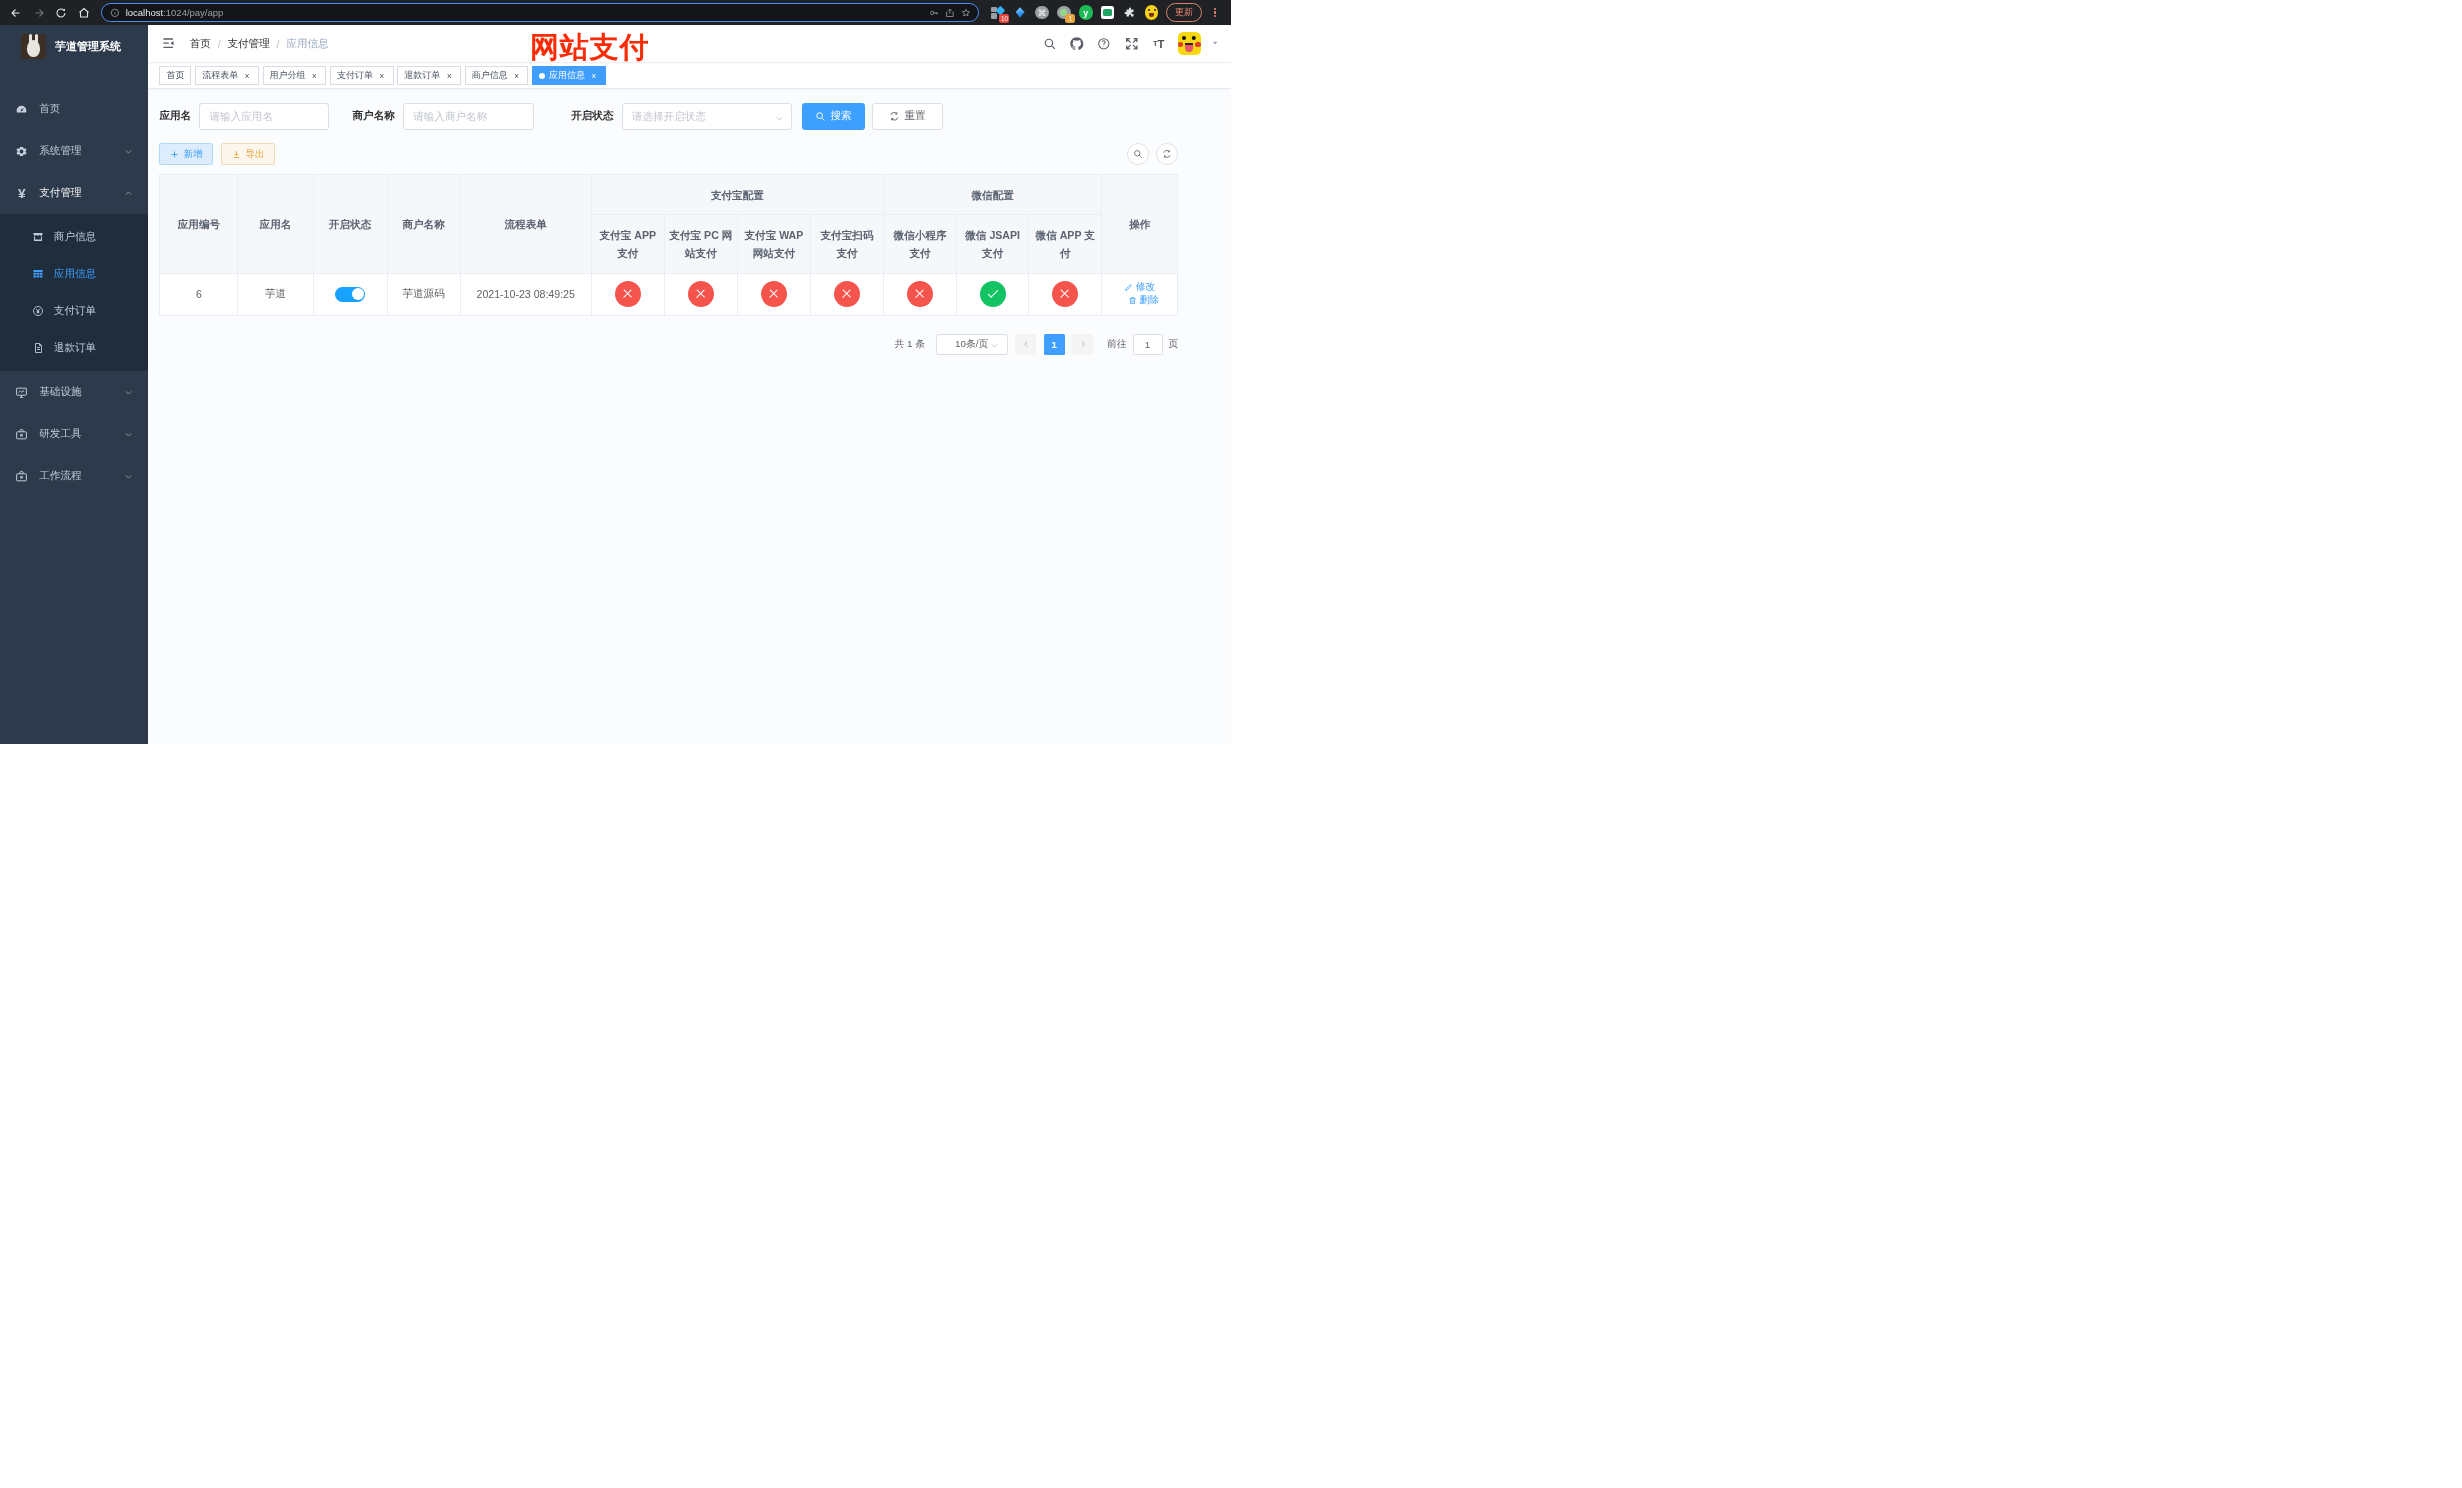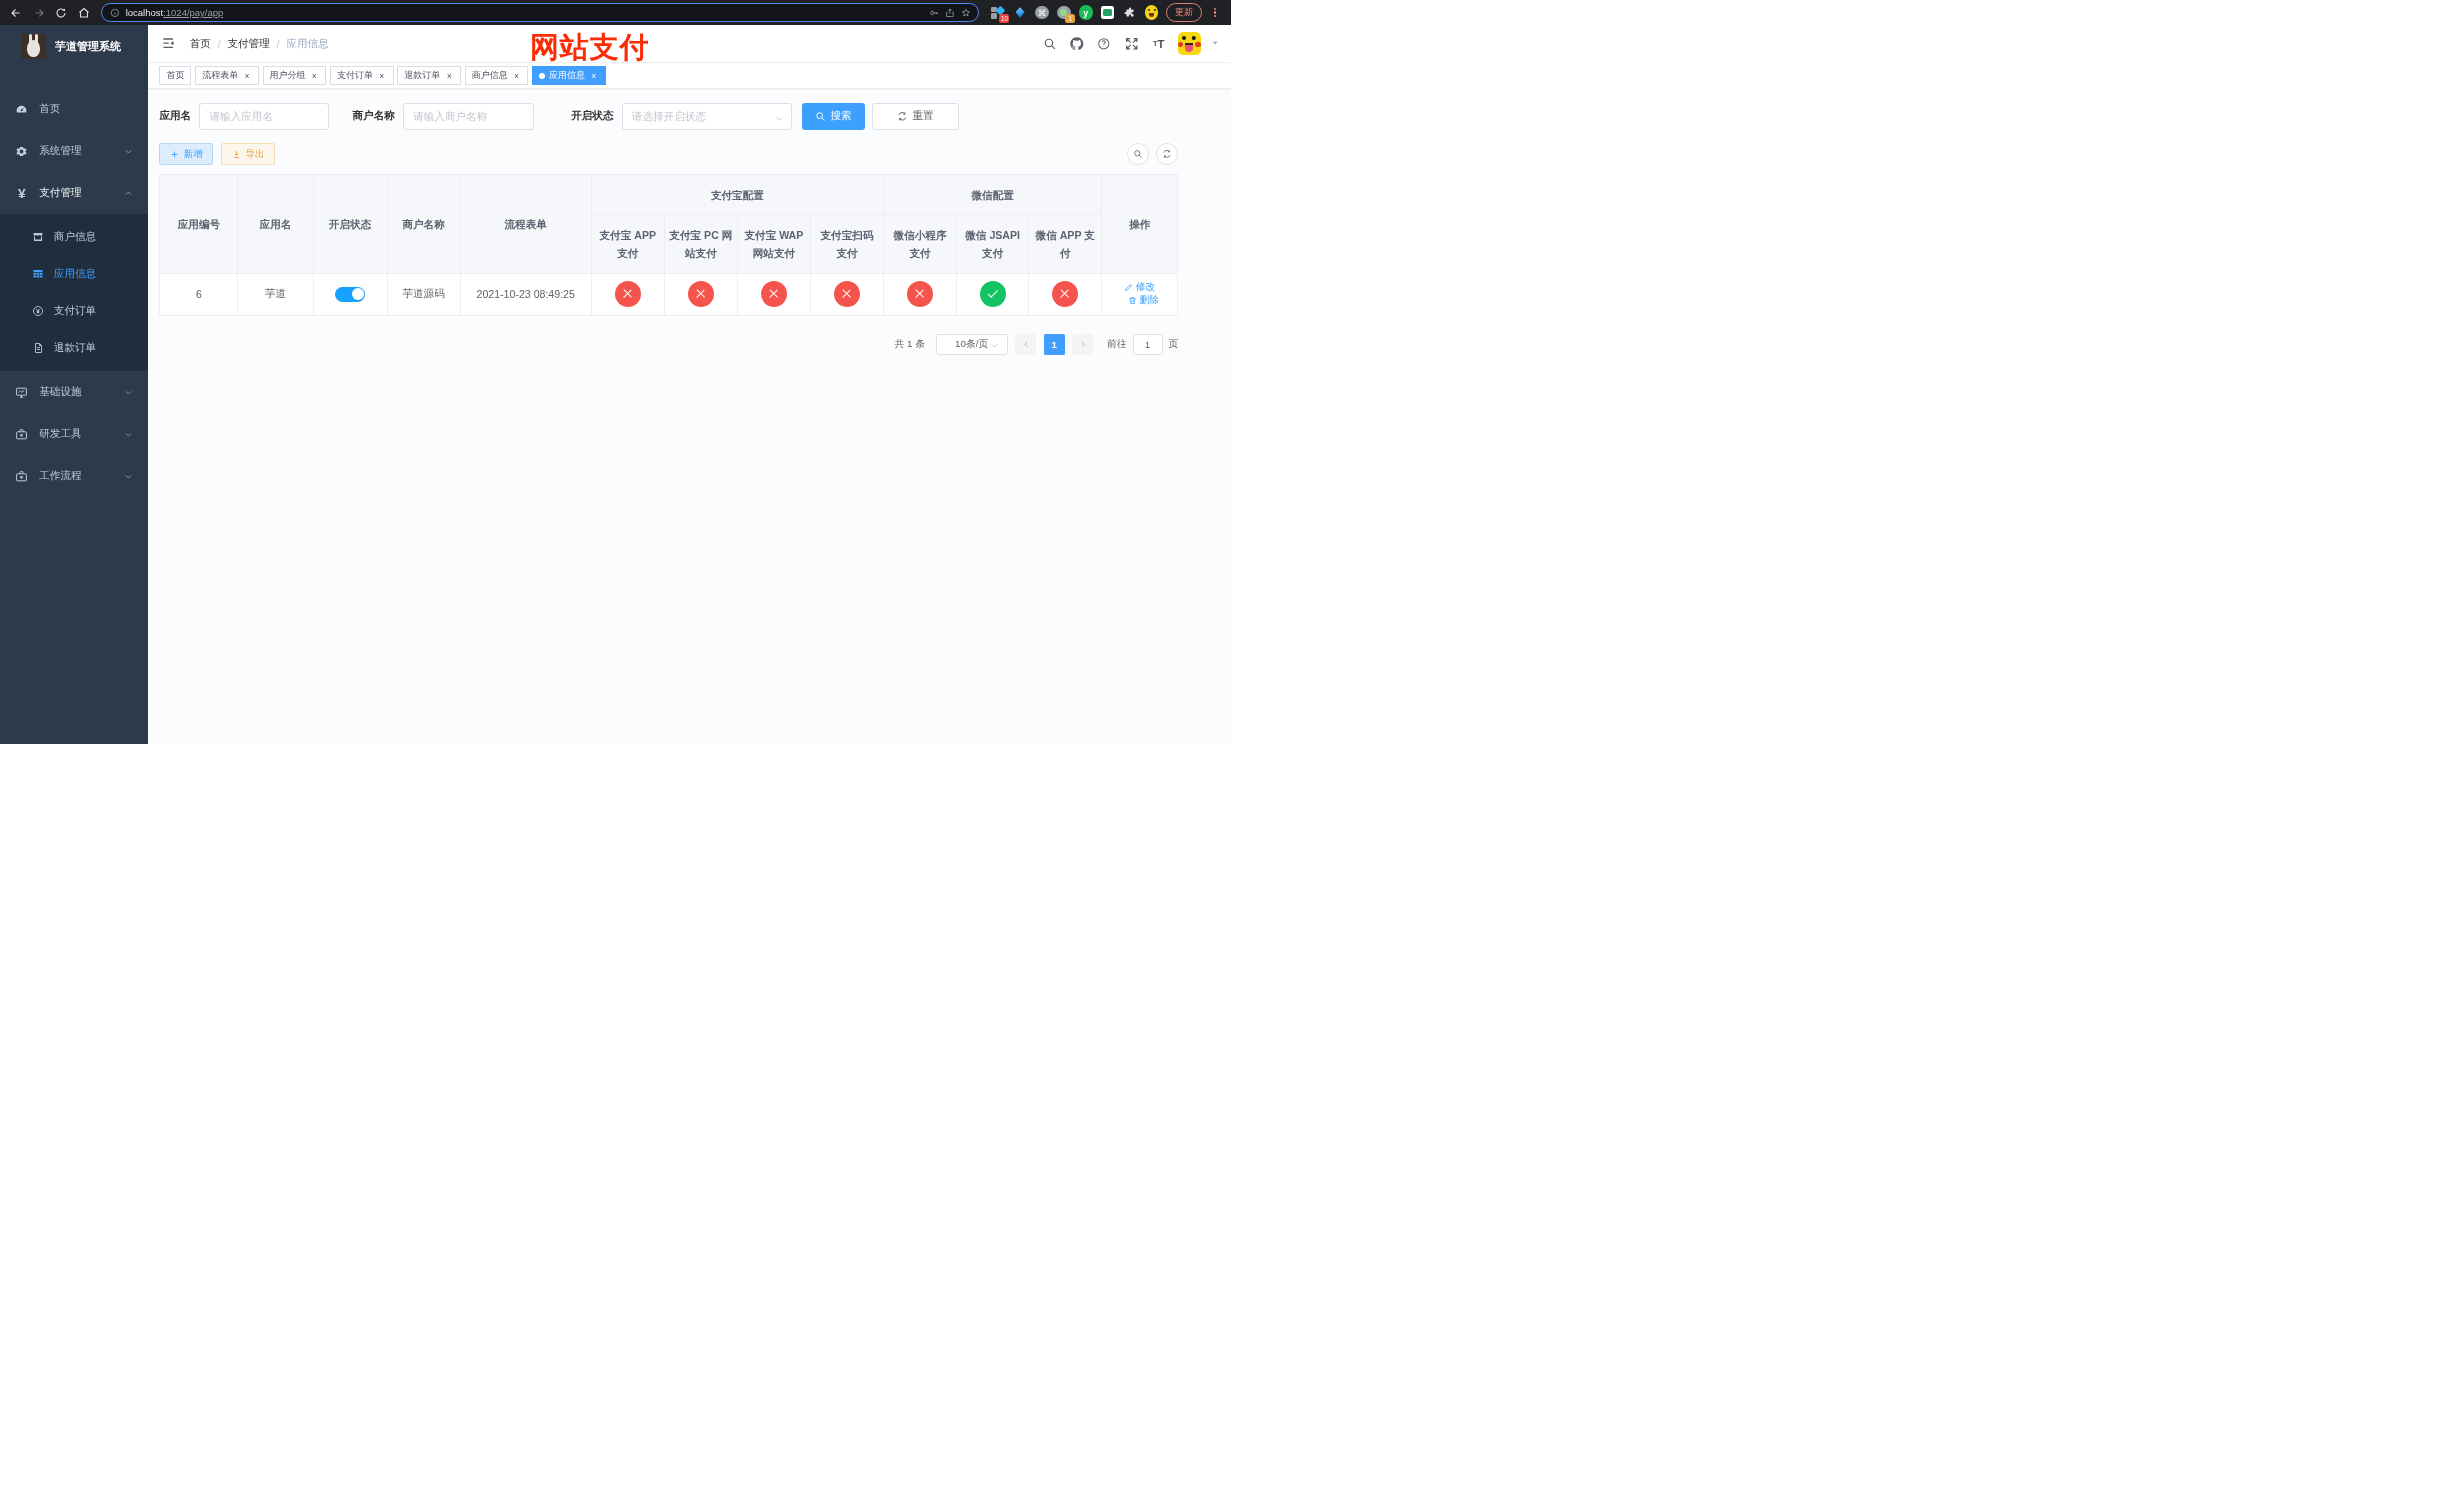--- a/index.html
+++ b/index.html
@@ -9,21 +9,21 @@
 
   
   .chrome { height:25px; background:#202124; display:flex; align-items:center; padding:0 6px; gap:3px; }
   .nav-ic { width:19.7px; height:18px; display:flex; align-items:center; justify-content:center; color:#dee1e6; flex:0 0 auto; }
   .nav-ic.dim { color:#6e7175; }
   .nav-ic svg { width:12px; height:12px; }
   .urlbar { flex:1 1 auto; height:19.7px; margin:0 4.5px; border-radius:10.6px; border:1.5px solid #4e8df6; background:#131518; display:flex; align-items:center; padding:0 7.6px; gap:6px; min-width:0; }
   .urlbar svg { width:9.8px; height:9.8px; color:#9aa0a6; flex:0 0 auto; }
   .url-text { font-size:9.5px; white-space:nowrap; overflow:hidden; }
   .url-host { color:#e8eaed; }
-  .url-path { color:#9aa0a6;text-decoration:underline; }
+  .url-path { color:#9aa0a6; }
   .url-spacer { flex:1; }
   .ext-row { display:flex; align-items:center; gap:8.3px; padding:0 4.5px; flex:0 0 auto; }
   .extic { position:relative; width:13.6px; height:13.6px; display:flex; align-items:center; justify-content:center; }
   .badge { position:absolute; bottom:-3.8px; right:-4.5px; min-width:9.8px; height:9px; border-radius:2.3px; font-size:6.4px; line-height:9px; color:#fff; text-align:center; padding:0 1.5px; }
   .badge.red { background:#e8453c; }
   .badge.orange { background:#e8a33d; }
   .pin-sq { position:absolute; left:0; width:5.3px; height:5.3px; background:#9aa0a6; border-radius:1.1px; }
   .pin-diamond { position:absolute; right:0.8px; top:1.5px; width:6.8px; height:6.8px; background:#2fb1f3; transform:rotate(45deg); border-radius:1.5px; }
   .kite { width:9px; height:10.6px; background:linear-gradient(160deg,#8fd0ff 0%,#1e88e5 70%); clip-path:polygon(50% 0,100% 45%,50% 100%,0 45%); }
   .gray-circle { width:13.6px; height:13.6px; border-radius:50%; background:#9aa0a6; color:#fff; display:flex; align-items:center; justify-content:center; font-size:8.3px; }
@@ -106,21 +106,21 @@
   .f-input::placeholder { color:#c0c4cc; }
   .w-app { width:130px; margin-right:23px; }
   .w-mch { width:131px; margin-right:37px; }
   .f-select { position:relative; width:170px; margin-right:10.6px; }
   .f-select .f-input { width:100%; padding-right:23px; }
   .sel-caret { position:absolute; right:7.6px; top:9px; color:#c0c4cc; pointer-events:none; }
   .sel-caret svg { width:9px; height:9px; }
   .btn { height:27px; border-radius:3px; font-size:10.6px; display:inline-flex; align-items:center; justify-content:center; gap:4.5px; cursor:pointer; border:0.8px solid transparent; font-family:inherit; }
   .btn svg { width:10.6px; height:10.6px; }
   .btn-primary { background:#3da0ff; color:#fff; padding:0 12px; margin-right:7.6px; }
-  .btn-plain { background:#fff; color:#606266; border-color:#dcdfe6; padding:0 24px; }
+  .btn-plain { background:#fff; color:#606266; border-color:#dcdfe6; padding:0 16px; }
   .action-row { display:flex; align-items:center; margin-bottom:9px; }
   .btn-mini { height:22px; font-size:9.5px; border-radius:2.3px; padding:0 9.8px; }
   .btn-add { background:#ddedfd; border-color:#b0d8fb; color:#3da0ff; margin-right:7.6px; }
   .btn-export { background:#fdf6ec; border-color:#f5dab1; color:#e6a23c; }
   .btn-mini svg { width:9px; height:9px; }
   .circle-btns { margin-left:auto; display:flex; gap:7.6px; }
   .cbtn { width:22px; height:22px; border-radius:50%; border:0.8px solid #dfe3e8; background:#fff; color:#5a5e66; display:flex; align-items:center; justify-content:center; cursor:pointer; }
   .cbtn svg { width:9.8px; height:9.8px; }
 
   

